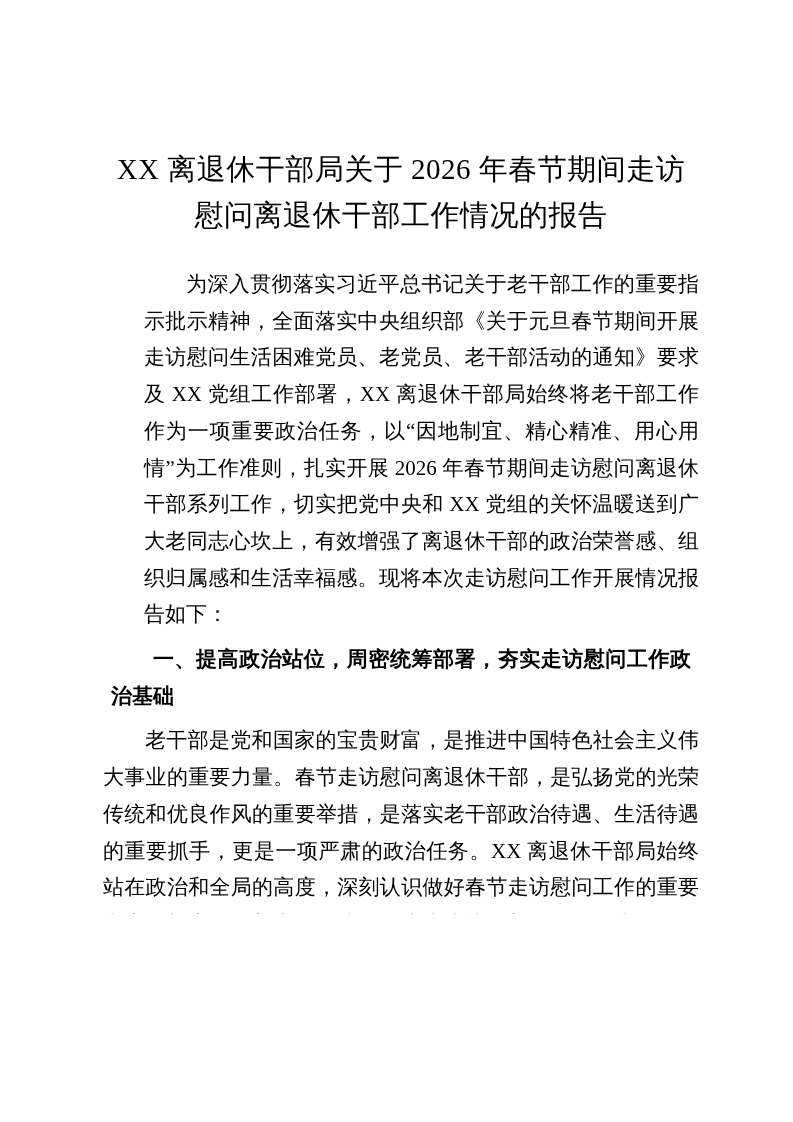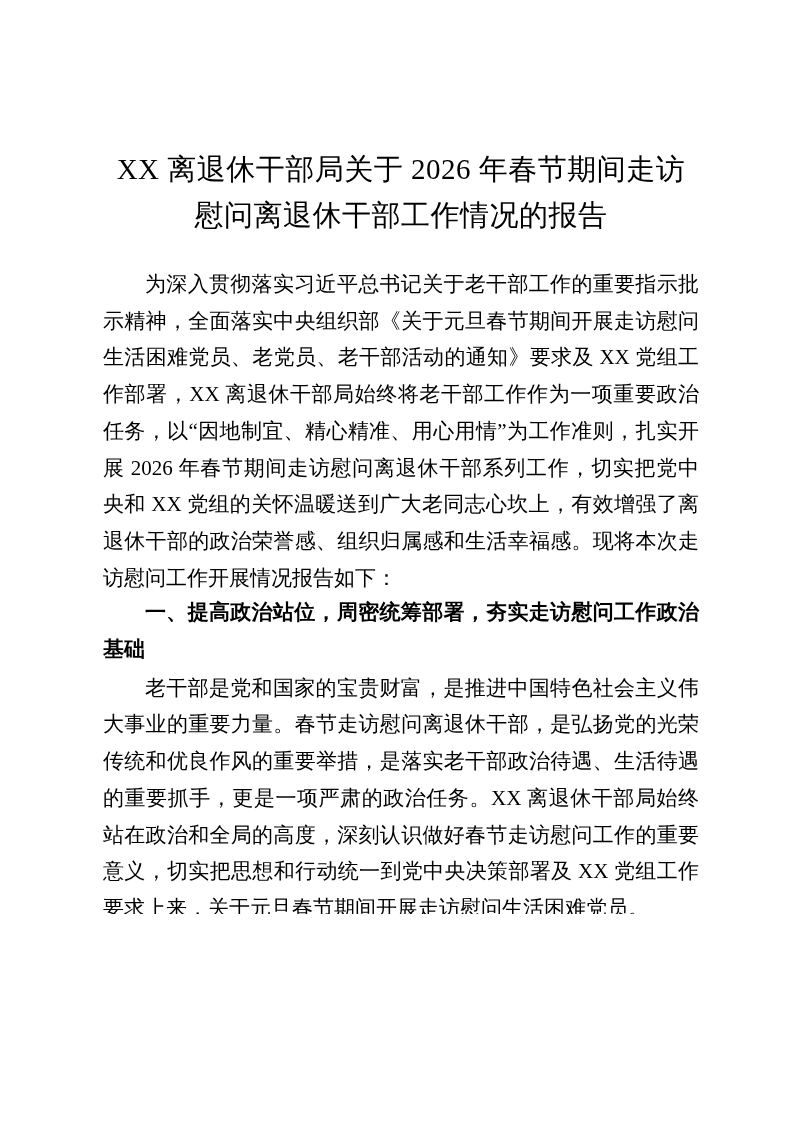--- a/index.html
+++ b/index.html
@@ -33,29 +33,30 @@
   .body-para {
     font-family: "Liberation Serif", serif;
     font-size: 21px;
     line-height: 36.7px;
     text-align: justify;
     text-indent: 2em;
     margin: 0;
   }
   .intro-para {
     margin-top: 28px;
+    margin-left: 41px;
   }
   .section-heading {
-    font-family: Liberation Mono, monospace;
+    font-family: Liberation Serif, serif;
     font-weight: 700;
     font-size: 21px;
     line-height: 36.7px;
     text-align: justify;
     text-indent: 2em;
-    margin: 0;
+    margin: 8px;
   }
   .page-footer {
     position: absolute;
     top: 1014px;
     right: 118px;
     font-family: "Liberation Serif", serif;
     font-size: 19px;
     line-height: 22px;
     color: #000000;
     white-space: nowrap;

